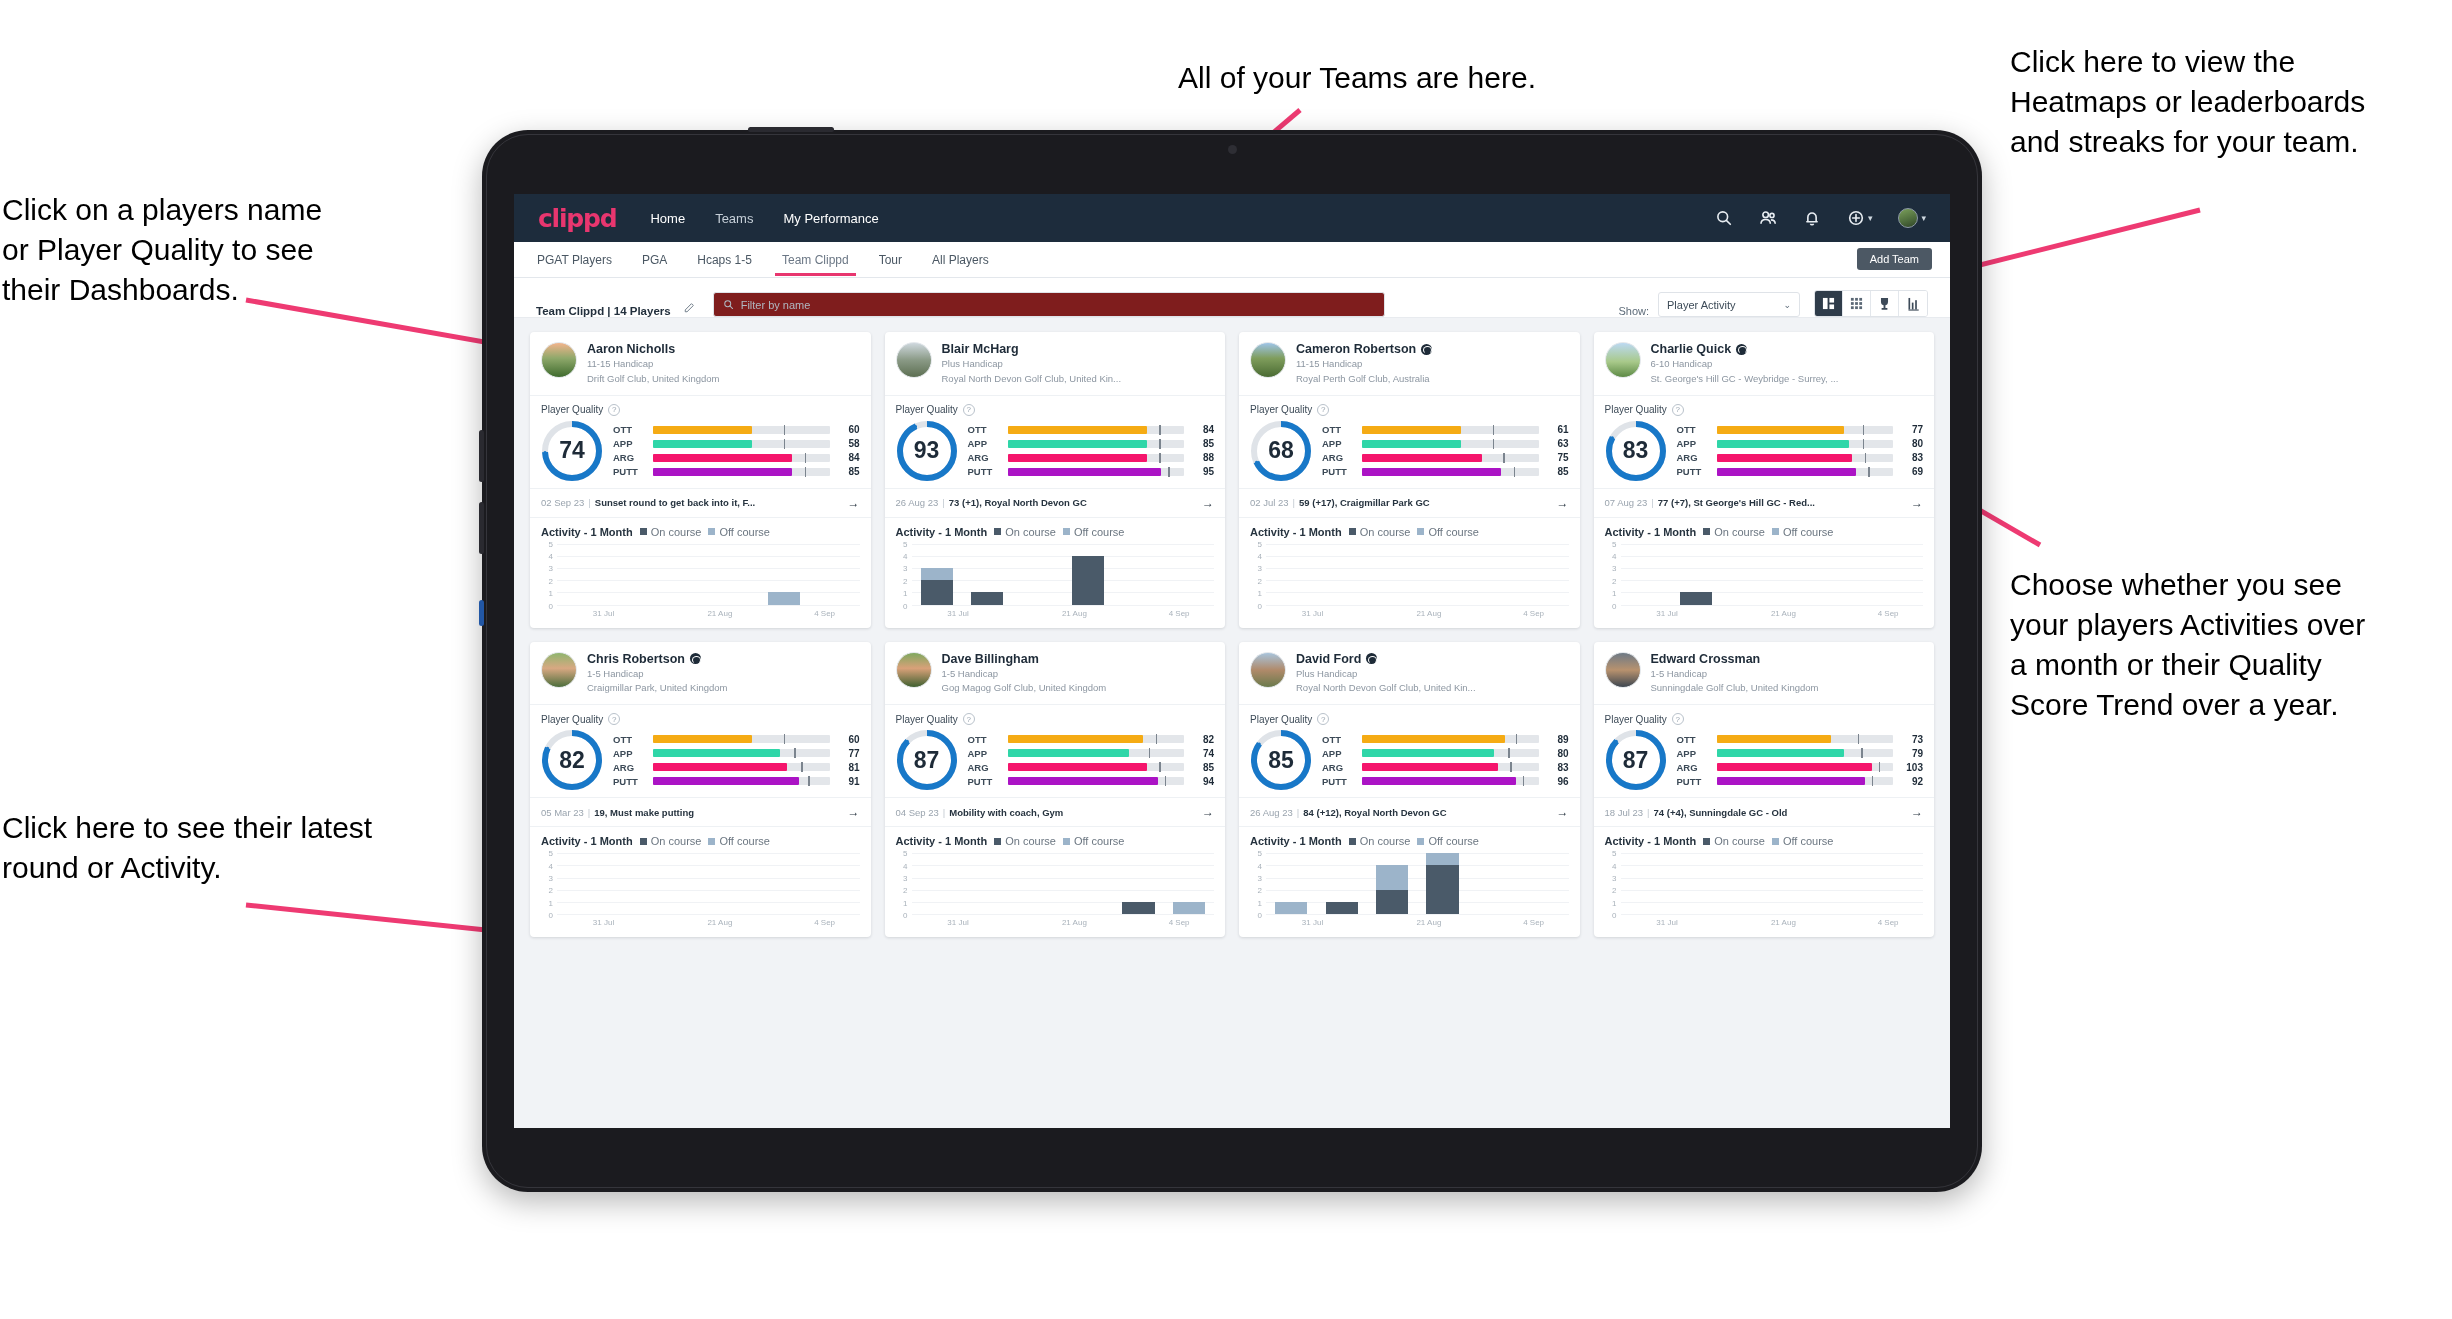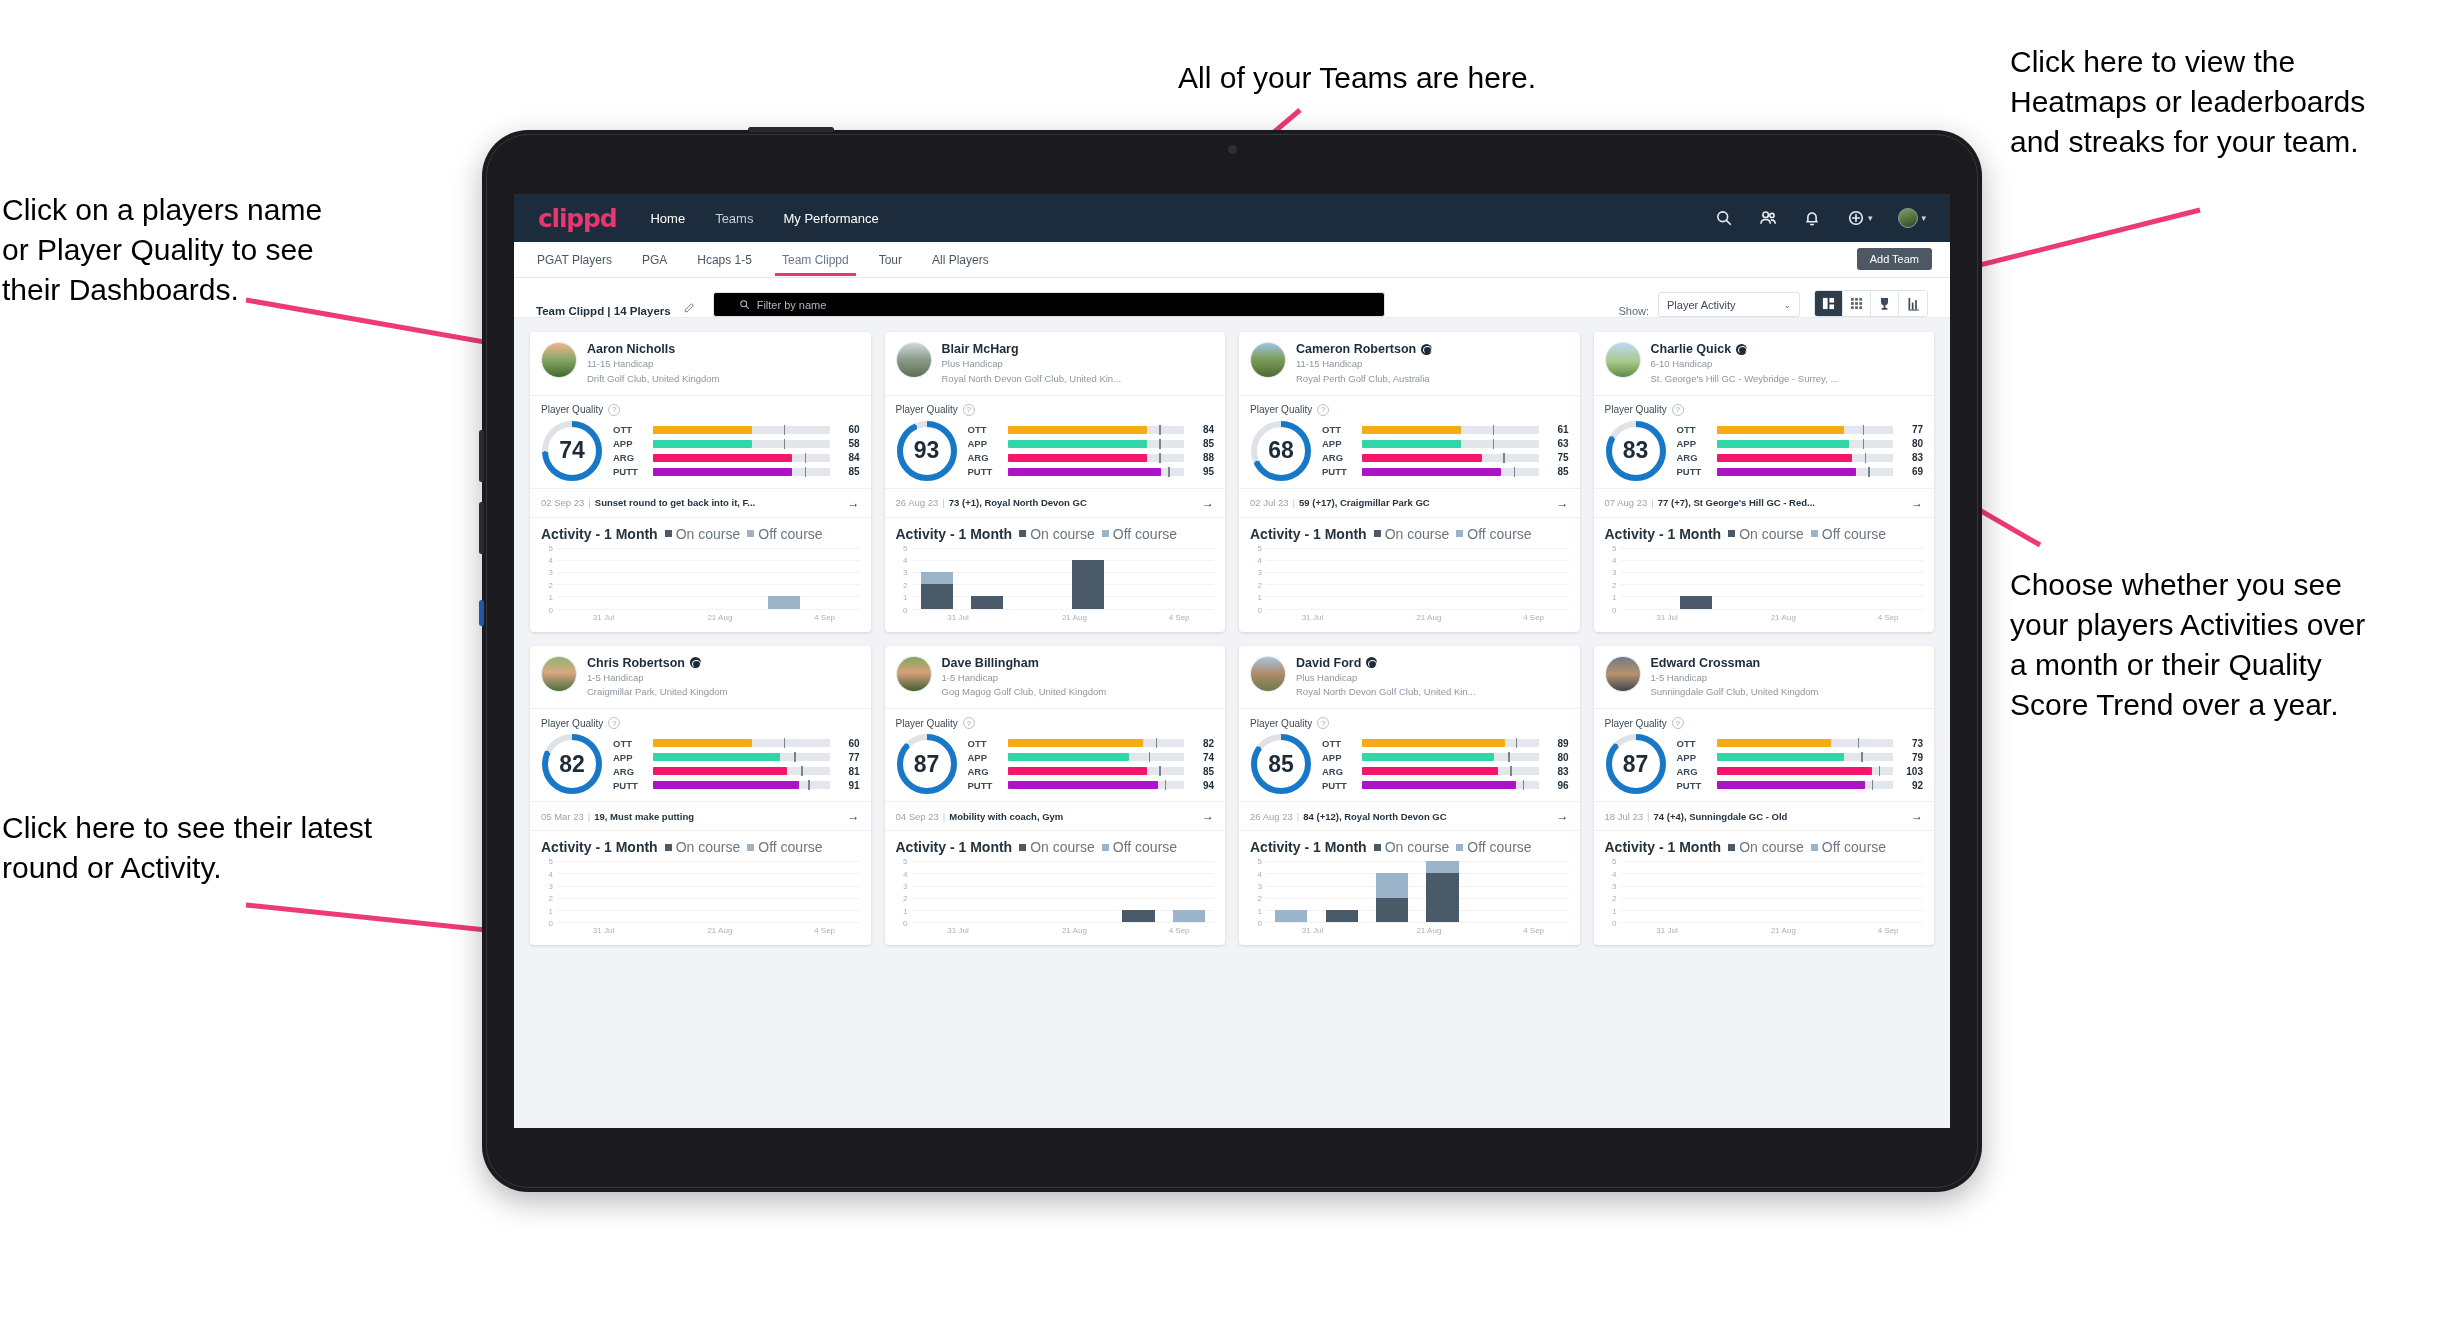--- a/index.html
+++ b/index.html
@@ -101,22 +101,22 @@
   
   .toolbar {
     height: 40px; background: #ffffff;
     display: flex; align-items: flex-end; padding: 0 22px;
     border-bottom: 1px solid #e8ebef;
   }
   .team-label { font-size: 11.5px; font-weight: 700; color: #23303d; }
   .pencil { margin-left: 12px; color: #6d7a87; font-size: 13px; }
   .searchbox {
     margin-left: 18px; flex: 1; max-width: 672px; height: 25px;
-    border: 1px solid #dfe3e8; border-radius: 3px; background: #000000;
-    display: flex; align-items: center; padding: 0 25px; gap: 7px;
+    border: 1px solid #dfe3e8; border-radius: 3px; background: #7f1d1d;
+    display: flex; align-items: center; padding: 0 9px; gap: 7px;
   }
   .ph { color: #b0b8c1; font-size: 11px; }
   .show-label { margin-left: auto; font-size: 11px; color: #5d6b79; margin-right: 9px; }
   .select {
     width: 142px; height: 25px; border: 1px solid #dfe3e8; border-radius: 3px;
     display: flex; align-items: center; padding: 0 8px; font-size: 11px; color: #3c4a57;
     background:#fff;
   }
   .select .sc { margin-left: auto; font-size: 9px; color:#5d6b79; }
   .viewbtns { display: flex; margin-left: 14px; border: 1px solid #dfe3e8; border-radius: 3px; overflow: hidden; }
@@ -160,21 +160,21 @@
 
   .round-row { display: flex; align-items: center; padding: 7px 11px;
                border-top: 1px solid #eef1f4; border-bottom: 1px solid #eef1f4; }
   .rdate { font-size: 9.5px; color: #9aa4ae; }
   .rsep { font-size: 9.5px; color: #c3cad1; margin: 0 4px; }
   .rtext { font-size: 9.5px; font-weight: 700; color: #26333f;
            white-space: nowrap; overflow: hidden; text-overflow: ellipsis; max-width: 168px; }
   .rarrow { margin-left: auto; color: #26333f; font-size: 12px; }
 
   .act-sec { padding: 8px 11px 10px; }
-  .act-head { display: flex; align-items: center; gap: 7px; font-size: 14px; }
+  .act-head { display: flex; align-items: center; gap: 7px; font-size: 11px; }
   .act-title { font-weight: 700; color: #26333f; }
   .leg { display: flex; align-items: center; gap: 4px; color: #6b7681; }
   .sw { width: 7px; height: 7px; display: inline-block; }
   .sw.on { background: #4a5a69; }
   .sw.off { background: #9cb4ca; }
   .chart { position: relative; height: 74px; margin-top: 6px; padding-left: 16px; }
   .yax { position: absolute; left: 0; top: 0; bottom: 12px; width: 14px; }
   .ytk { position: absolute; right: 2px; font-size: 8px; color: #a9b2bb; transform: translateY(-50%); }
   .plot { position: relative; height: 62px; border-bottom: 1px solid #cdd4db; }
   .gl { position: absolute; left: 0; right: 0; height: 1px; background: #f0f2f5; }

